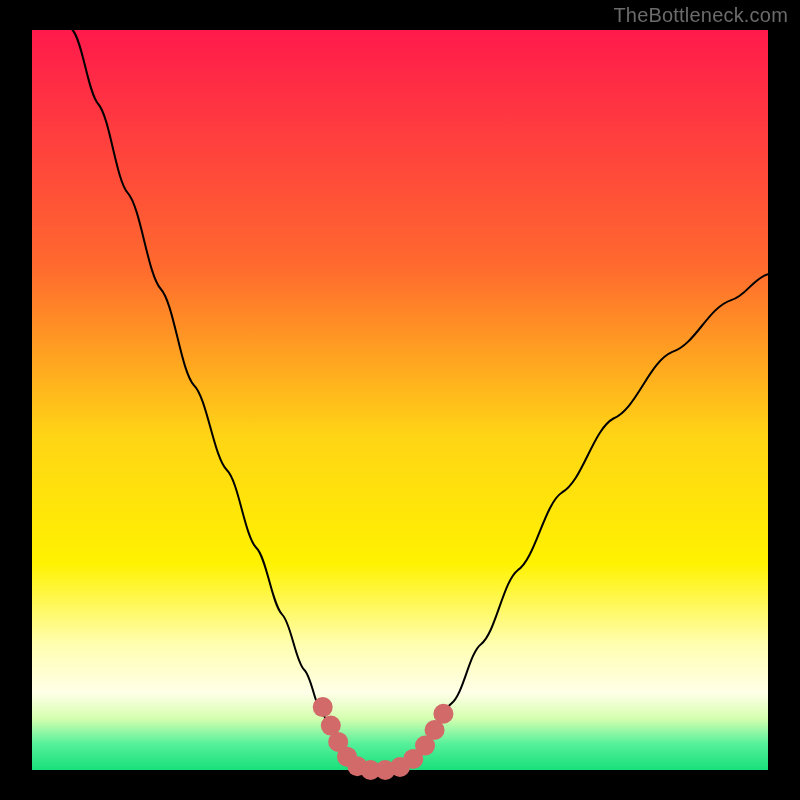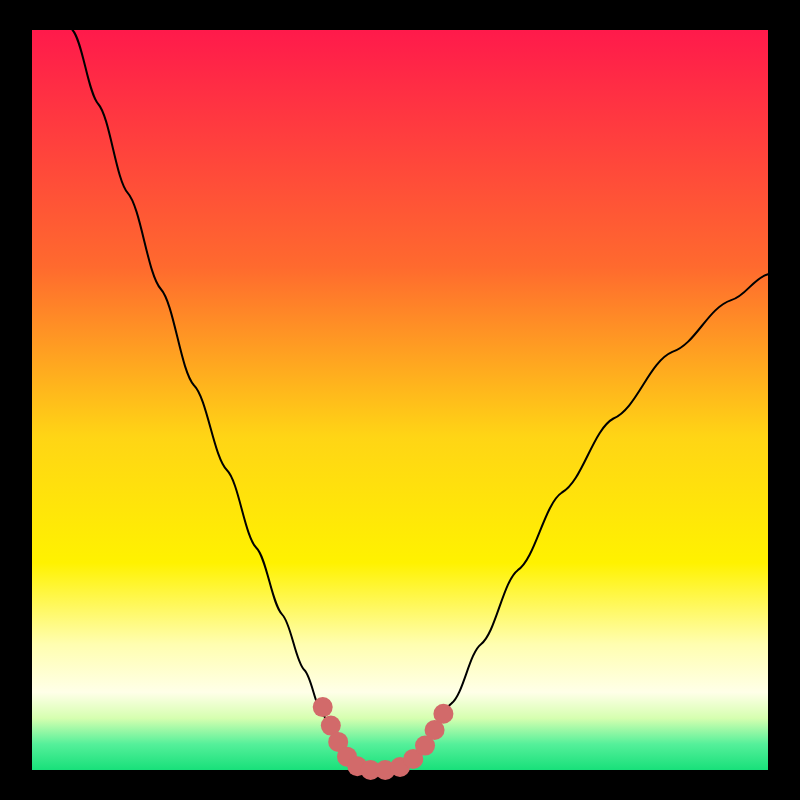--- a/index.html
+++ b/index.html
@@ -32,20 +32,21 @@
     position: absolute;
     left: 0;
     top: 0;
   }
 </style>
 </head>
 <body>
 
 <div class="stage">
 
+  <div class="watermark">TheBottleneck.com</div>
 
   <svg id="chart-svg" width="800" height="800" viewBox="0 0 800 800">
     <defs>
       <linearGradient id="bg-grad" x1="0" y1="0" x2="0" y2="1">
           <stop offset="0.00%" stop-color="#ff1a4b"></stop>
           <stop offset="32.00%" stop-color="#ff6a2e"></stop>
           <stop offset="55.00%" stop-color="#ffd515"></stop>
           <stop offset="72.00%" stop-color="#fff200"></stop>
           <stop offset="83.00%" stop-color="#fffeb0"></stop>
           <stop offset="89.50%" stop-color="#ffffe8"></stop>

